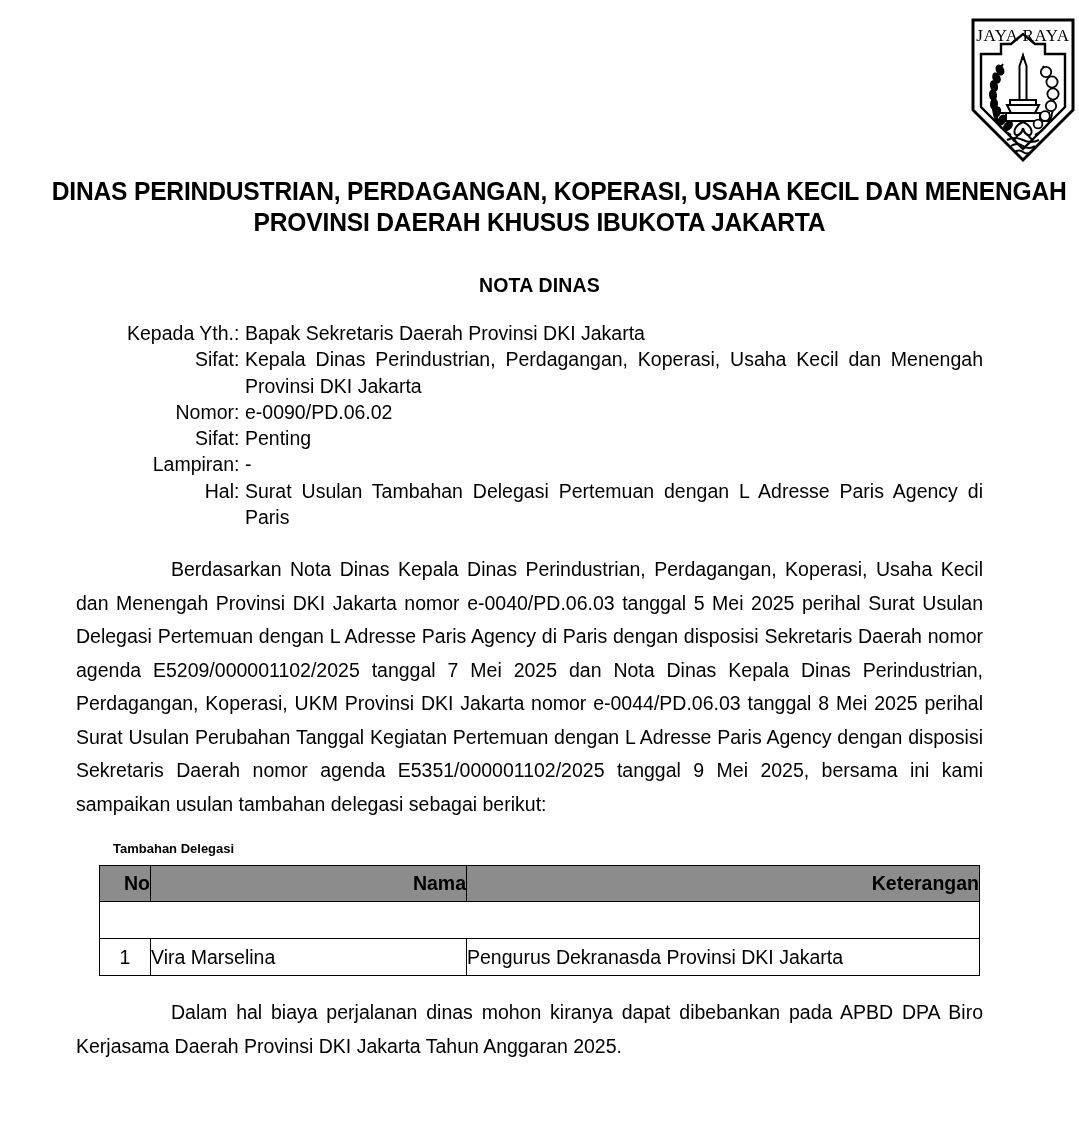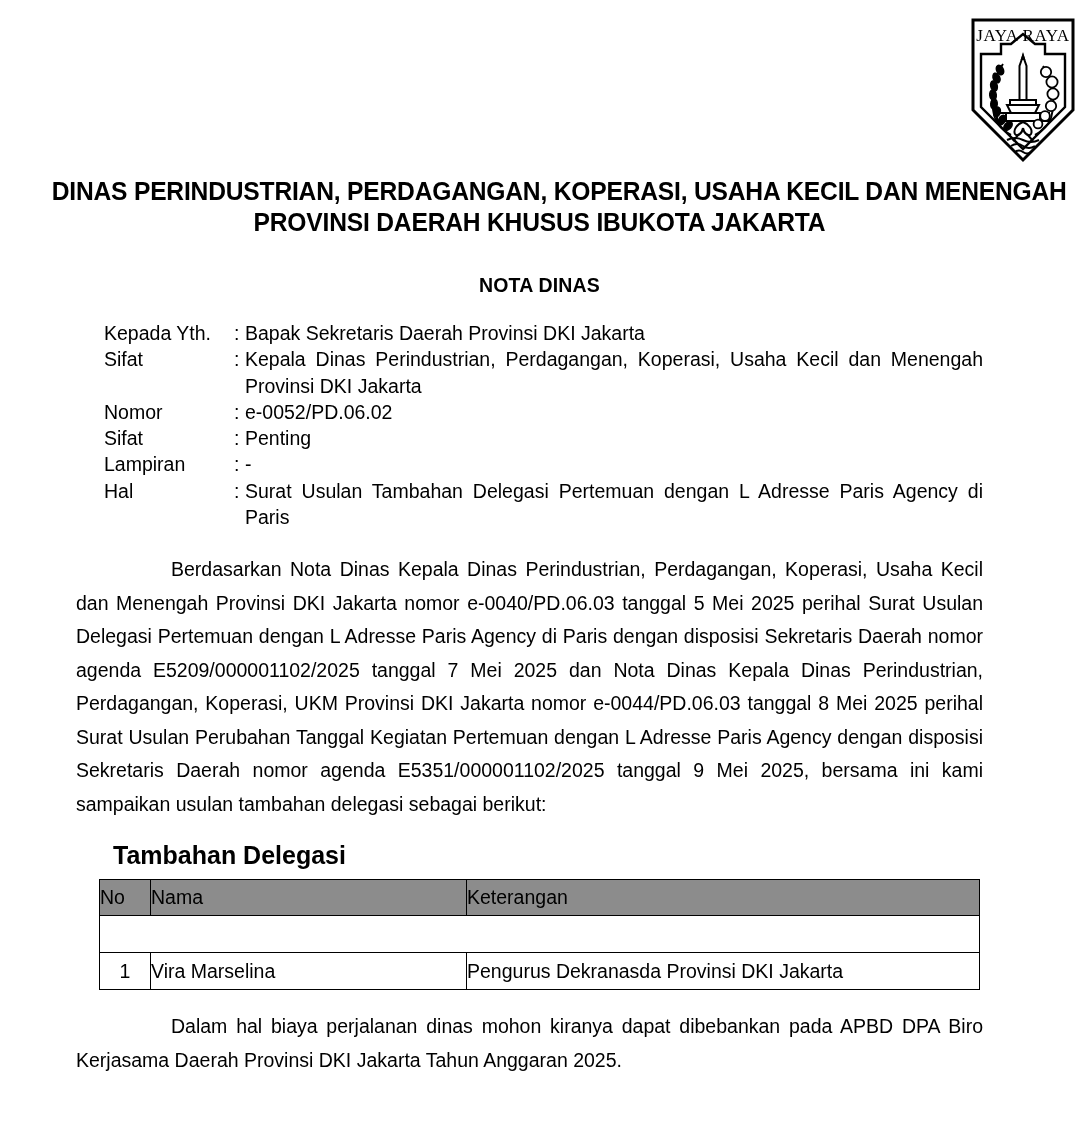--- a/index.html
+++ b/index.html
@@ -61,20 +61,21 @@
     font-size: 19.5px;
     line-height: 26.3px;
   }
   .meta-row {
     display: flex;
     align-items: flex-start;
   }
   .meta-label {
     width: 130px;
     flex: 0 0 130px;
+    text-align: right;
   }
   .meta-colon {
     width: 11px;
     flex: 0 0 11px;
   }
   .meta-value {
     flex: 1 1 auto;
     text-align: justify;
     text-align-last: left;
   }
@@ -101,21 +102,21 @@
   p.para-after-table {
     margin-top: 8px;
   }
   p.para-gap {
     margin-top: 20px;
   }
 
   
   .table-caption {
     font-weight: bold;
-    font-size: 25px;
+    font-size: 13px;
     margin-top: 20px;
     padding-left: 113px;
   }
   .table-wrap {
     padding-left: 99px;
     padding-right: 99px;
     margin-top: 9px;
   }
   table.deleg {
     border-collapse: collapse;
@@ -123,22 +124,22 @@
     table-layout: fixed;
     font-size: 19.5px;
   }
   table.deleg th,
   table.deleg td {
     border: 1.6px solid #000000;
     padding: 0;
   }
   table.deleg thead th {
     background: #8c8c8c;
-    font-weight: normal;
-    text-align: left;
+    font-weight: bold;
+    text-align: right;
     height: 35px;
     vertical-align: middle;
     margin-left: 36px;
   }
   tr.spacer-row td {
     background: #c0c0c0;
     height: 30px;
     border-left: none;
     border-right: none;
     border-top: none;
@@ -248,21 +249,21 @@
 
   <div class="meta-row">
     <div class="meta-label">Sifat</div>
     <div class="meta-colon">:</div>
     <div class="meta-value justify-all">Kepala Dinas Perindustrian, Perdagangan, Koperasi, Usaha Kecil dan Menengah Provinsi DKI Jakarta</div>
   </div>
 
   <div class="meta-row">
     <div class="meta-label">Nomor</div>
     <div class="meta-colon">:</div>
-    <div class="meta-value">e-0052/PD.06.02</div>
+    <div class="meta-value">e-0090/PD.06.02</div>
   </div>
 
   <div class="meta-row">
     <div class="meta-label">Sifat</div>
     <div class="meta-colon">:</div>
     <div class="meta-value">Penting</div>
   </div>
 
   <div class="meta-row">
     <div class="meta-label">Lampiran</div>

